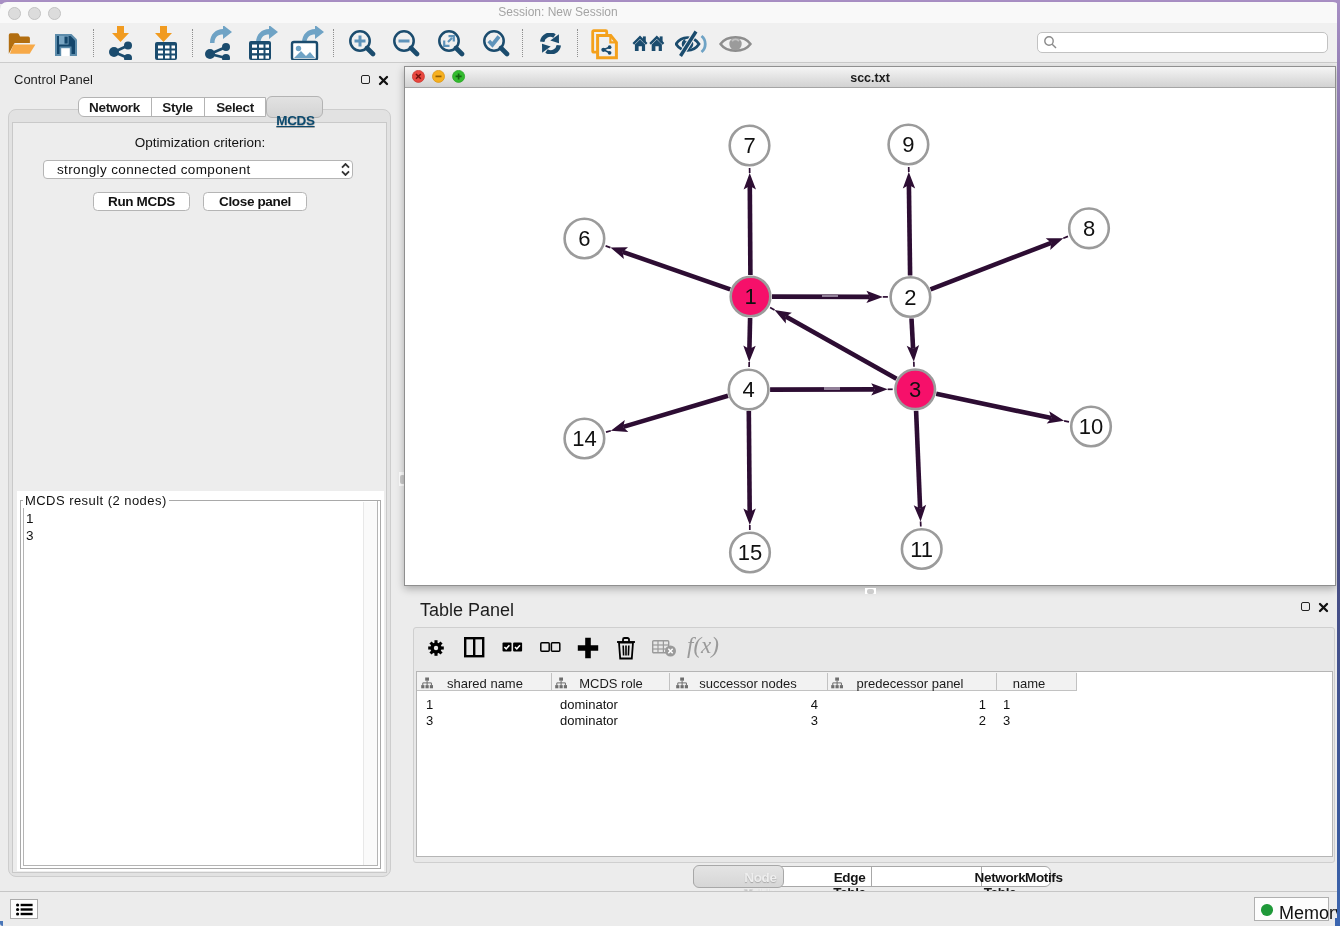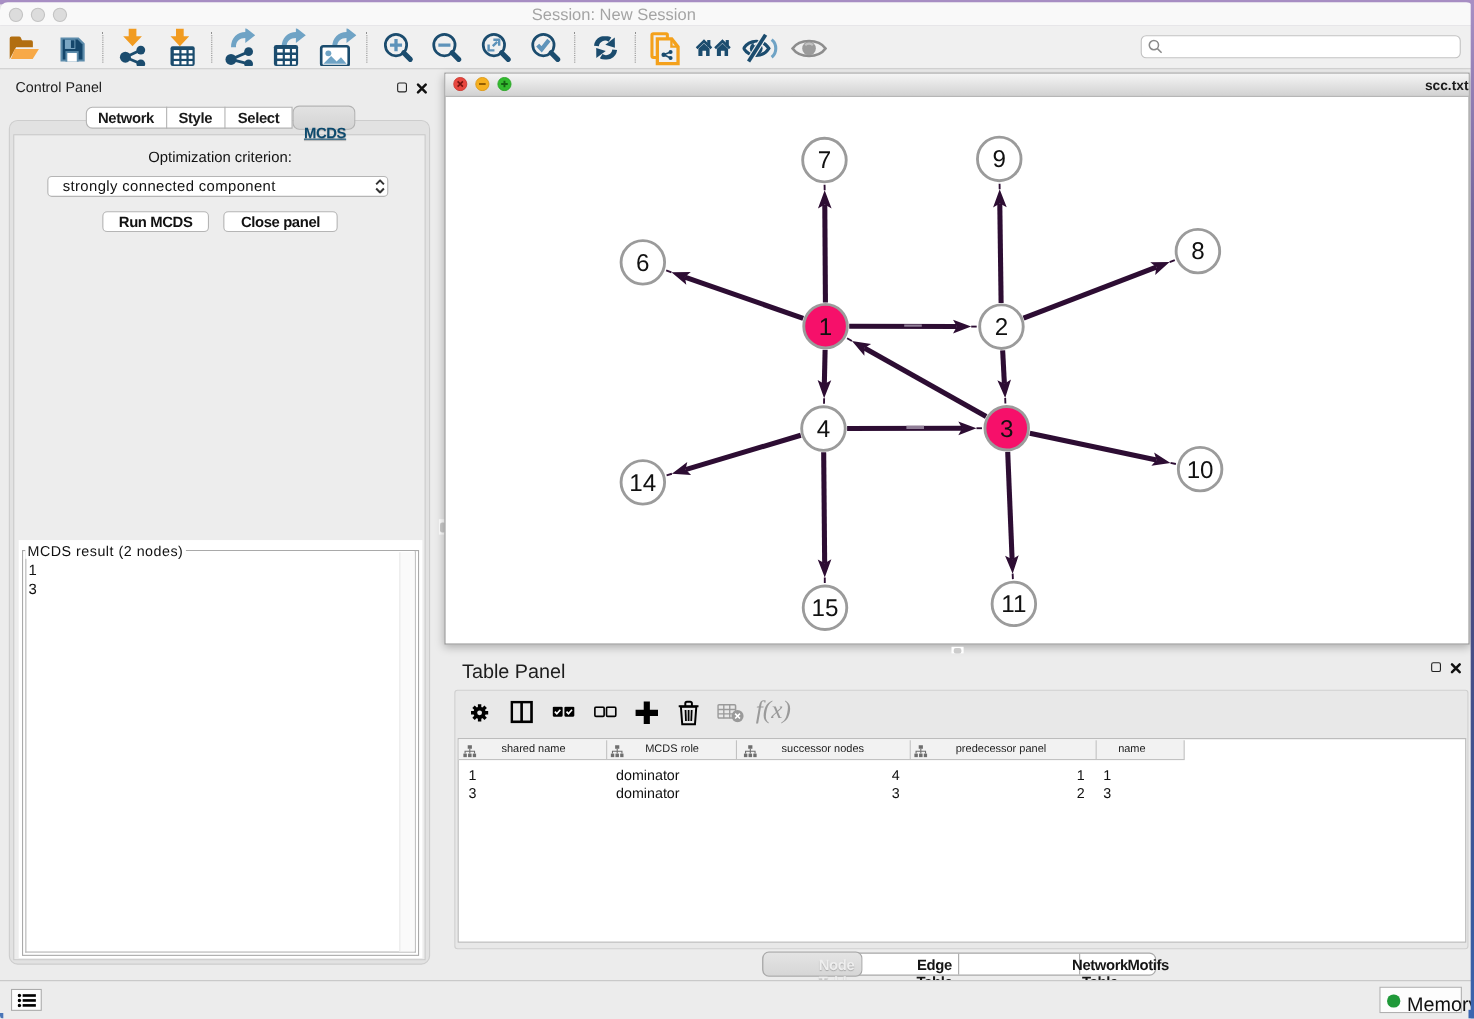--- a/index.html
+++ b/index.html
@@ -5,21 +5,21 @@
 .abs { position:absolute; }
 .tsep { position:absolute; top:6px; height:28px; width:0; border-left:1.5px dotted #8f8f8f; }
 </style></head><body>
 
 <div class="abs" style="left:0;top:0;width:1340px;height:4px;background:#a88fc4;"></div>
 <div class="abs" style="left:0;top:2px;width:1340px;height:21px;background:#f9f9f9;border-radius:7px 7px 0 0;box-shadow:0 1px 2px rgba(120,100,150,0.35);"></div>
 
 <div class="abs" style="left:8px;top:7px;width:13px;height:13px;border-radius:50%;background:#dcdcdc;border:1px solid #c3c3c3;"></div>
 <div class="abs" style="left:28px;top:7px;width:13px;height:13px;border-radius:50%;background:#dcdcdc;border:1px solid #c3c3c3;"></div>
 <div class="abs" style="left:48px;top:7px;width:13px;height:13px;border-radius:50%;background:#dcdcdc;border:1px solid #c3c3c3;"></div>
-<div class="abs" style="left:0;top:5px;width:1116px;height:16px;text-align:center;font-size:15px;color:#a4a4a4;">Session: New Session</div>
+<div class="abs" style="left:0;top:5px;width:1116px;height:16px;text-align:center;font-size:12px;color:#a4a4a4;">Session: New Session</div>
 
 <div class="abs" id="toolbar" style="left:0;top:23px;width:1340px;height:40px;background:#f0f0f0;border-bottom:1px solid #cccccc;">
 <div class="tsep" style="left:93px"></div>
     <div class="tsep" style="left:192px"></div>
     <div class="tsep" style="left:333px"></div>
     <div class="tsep" style="left:522px"></div>
     <div class="tsep" style="left:577px"></div>
 </div>
 <svg style="position:absolute;left:8px;top:32px" width="30" height="24" viewBox="0 0 30 24">
 <path d="M0.8,21.8 L0.8,3 Q0.8,1.2 2.5,1.2 L9.3,1.2 Q10.4,1.2 10.9,2.2 L12,4.6 L20.3,4.6 Q21.9,4.6 21.9,6.2 L21.9,11 L6.6,11 z" fill="#b26e10"></path>
@@ -194,21 +194,21 @@
 <div class="abs" style="left:23px;top:493px;background:#fff;padding:0 2px;font-size:13px;letter-spacing:0.45px;color:#111;z-index:3;">MCDS result (2 nodes)</div>
 <div class="abs" style="left:23px;top:501px;width:355px;height:365px;background:#fff;border:1px solid #b4b4b4;border-top:none;"></div>
 <div class="abs" style="left:363px;top:502px;width:14px;height:363px;background:#fafafa;border-left:1px solid #e8e8e8;"></div>
 <div class="abs" style="left:26px;top:510px;font-size:13.5px;color:#111;line-height:17px;">1<br>3</div>
 
 <div class="abs" style="left:398.5px;top:472px;width:7px;height:14px;background:#fff;"></div>
 <div class="abs" style="left:399.5px;top:474.5px;width:5px;height:9px;background:#ccc;border-radius:2px;"></div>
 
 <div class="abs" style="left:404px;top:66px;width:932px;height:520px;background:#fff;border:1px solid #8f8f8f;box-shadow:0 3px 8px rgba(0,0,0,0.28);"></div>
 <div class="abs" style="left:405px;top:67px;width:930px;height:21px;background:linear-gradient(#f5f5f5,#d2d2d2);border-bottom:1px solid #a5a5a5;"></div>
-<div class="abs" style="left:405px;top:71px;width:930px;height:14px;text-align:right;font-size:12.5px;font-weight:700;color:#1b1b1b;">scc.txt</div>
+<div class="abs" style="left:405px;top:71px;width:930px;height:14px;text-align:center;font-size:12.5px;font-weight:700;color:#1b1b1b;">scc.txt</div>
 <svg class="abs" style="left:412px;top:70px" width="54" height="13" viewBox="0 0 54 13">
 <circle cx="6.4" cy="6.4" r="6" fill="#e8473f" stroke="#ca3931" stroke-width="0.8"></circle>
 <path d="M4,4 l4.8,4.8 M8.8,4 l-4.8,4.8" stroke="#75120e" stroke-width="1.5"></path>
 <circle cx="26.5" cy="6.4" r="6" fill="#f6b01f" stroke="#dc9716" stroke-width="0.8"></circle>
 <path d="M23.5,6.4 h6" stroke="#935e02" stroke-width="1.7"></path>
 <circle cx="46.6" cy="6.4" r="6" fill="#33bb2f" stroke="#2aa427" stroke-width="0.8"></circle>
 <path d="M43.6,6.4 h6 M46.6,3.4 v6" stroke="#156313" stroke-width="1.7"></path>
 </svg>
 <svg class="abs" style="left:405px;top:88px" width="930" height="497" viewBox="405 88 930 497">
 <line x1="750.4" y1="275.0" x2="749.8" y2="186.0" stroke="#2d0d33" stroke-width="4.6"></line>
@@ -353,21 +353,21 @@
   </svg>
 <div class="abs" style="left:687px;top:633px;font-family:'Liberation Serif',serif;font-style:italic;font-size:23px;color:#9a9a9a;">f(x)</div>
 
 <div class="abs" style="left:416px;top:671px;width:917px;height:186px;background:#fff;border:1px solid #b5b5b5;"></div>
 <div class="abs" style="left:417px;top:672px;width:660px;height:19px;background:#f2f2f2;border-bottom:1px solid #c2c2c2;"></div>
 <div class="abs hsep" style="left:551px;"></div>
 <div class="abs hsep" style="left:669px;"></div>
 <div class="abs hsep" style="left:827px;"></div>
 <div class="abs hsep" style="left:996px;"></div>
 <div class="abs hsep" style="left:1076px;"></div>
-<style>.hsep { top:673px; width:1px; height:17px; background:#c2c2c2; } .hd { position:absolute; top:676px; font-size:10px; color:#1c1c1c; text-align:center; }</style>
+<style>.hsep { top:673px; width:1px; height:17px; background:#c2c2c2; } .hd { position:absolute; top:676px; font-size:13px; color:#1c1c1c; text-align:center; }</style>
 <svg style="position:absolute;left:421px;top:677px" width="12" height="12" viewBox="0 0 12 12">
     <rect x="4.2" y="0.5" width="3.8" height="3.2" fill="#6e6e6e"></rect>
 <rect x="0.2" y="8.1" width="3.2" height="3.2" fill="#6e6e6e"></rect>
     <rect x="4.5" y="8.1" width="3.2" height="3.2" fill="#6e6e6e"></rect>
     <rect x="8.8" y="8.1" width="3.2" height="3.2" fill="#6e6e6e"></rect>
 <path d="M6.1,3.7 v2.2 M1.8,8.1 v-2.2 h8.6 v2.2 M6.1,5.9 v2.2" fill="none" stroke="#6e6e6e" stroke-width="1"></path>
   </svg>
 <svg style="position:absolute;left:555px;top:677px" width="12" height="12" viewBox="0 0 12 12">
     <rect x="4.2" y="0.5" width="3.8" height="3.2" fill="#6e6e6e"></rect>
 <rect x="0.2" y="8.1" width="3.2" height="3.2" fill="#6e6e6e"></rect>

